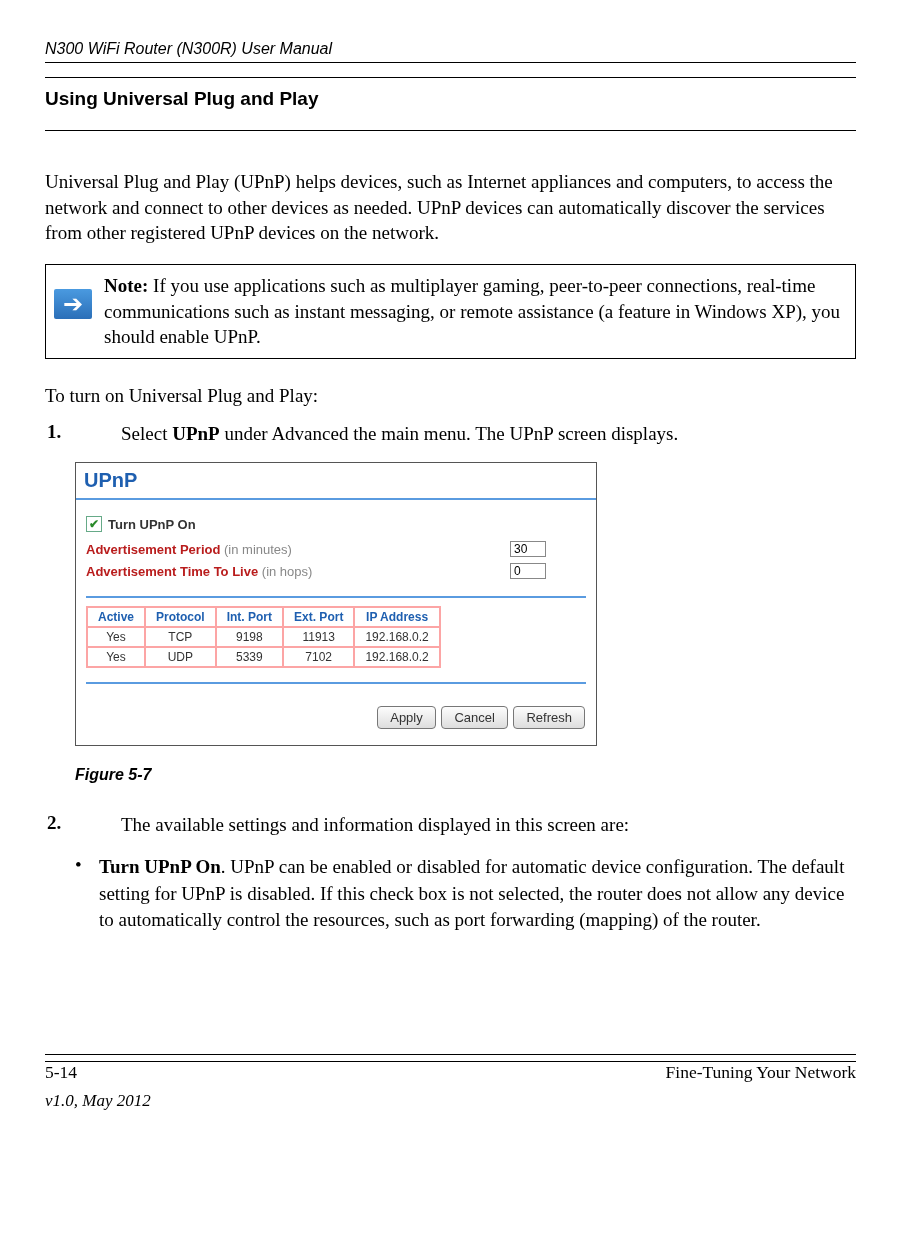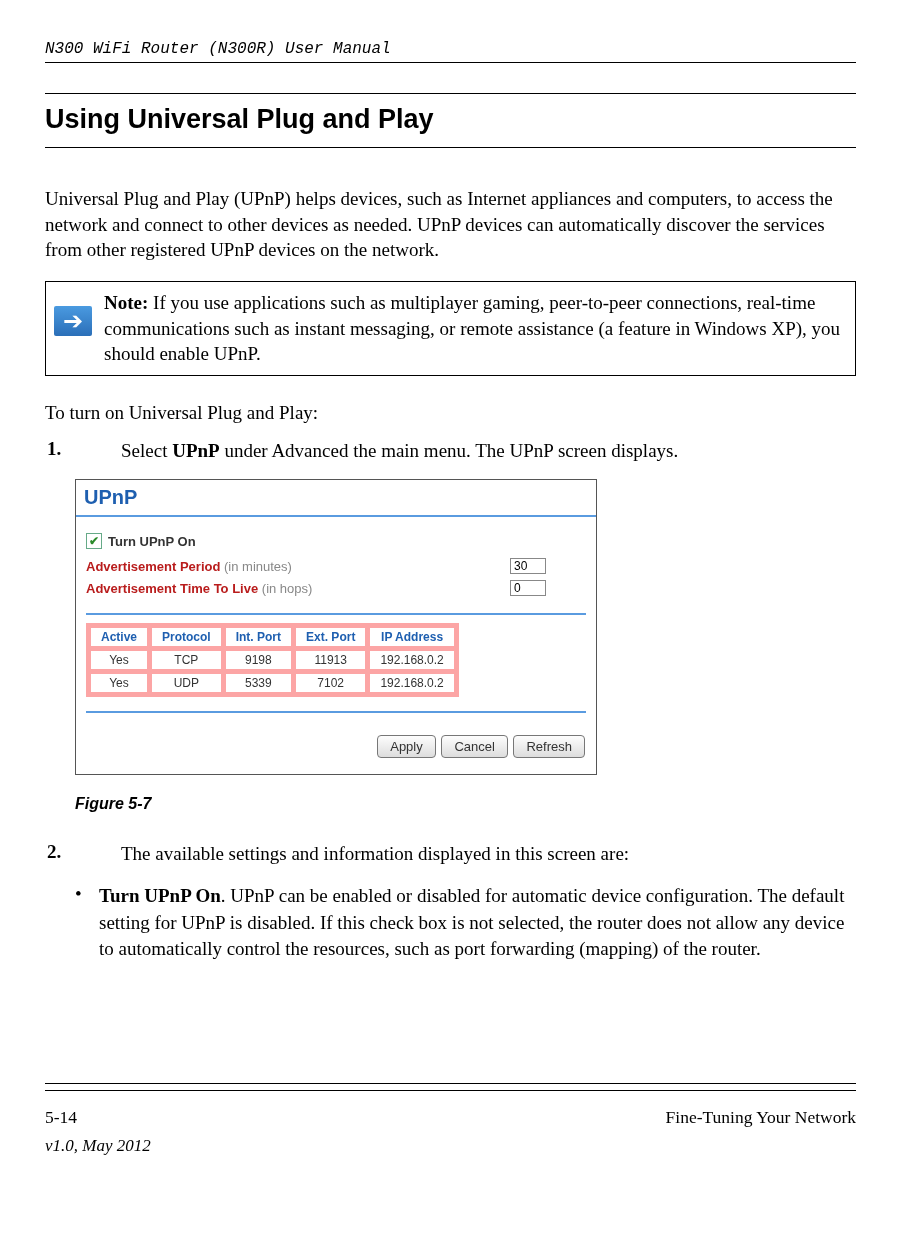--- a/index.html
+++ b/index.html
@@ -6,34 +6,34 @@
     margin: 0;
     padding: 40px 45px 30px 45px;
     font-family: "Times New Roman", Times, serif;
     font-size: 19px;
     color: #000;
     width: 901px;
     box-sizing: border-box;
     background: #fff;
   }
   .doc-header {
-    font-family: Liberation Mono, monospace;
+    font-family: Liberation Sans, sans-serif;
     font-style: italic;
     font-size: 16px;
     border-bottom: 1.5px solid #000;
     padding-bottom: 4px;
-    margin-bottom: 30px;
+    margin-bottom: 14px;
   }
   .section-title {
     font-family: Arial, Helvetica, sans-serif;
     font-weight: bold;
-    font-size: 27px;
+    font-size: 19px;
     border-top: 1.5px solid #000;
     border-bottom: 1.5px solid #000;
-    padding: 10px 0 12px 0;
+    padding: 10px 0 20px 0;
     margin-bottom: 38px;
   }
   .body-para {
     line-height: 1.35;
     margin-bottom: 18px;
   }
   .note-box {
     border: 1px solid #000;
     display: flex;
     align-items: flex-start;
@@ -149,21 +149,21 @@
   }
   .ss-subhead {
     font-weight: bold;
     margin-bottom: 4px;
   }
   .ss-table {
     border-collapse: collapse;
     font-size: 12px;
   }
   .ss-table th, .ss-table td {
-    border: 5px solid #fca5a5;
+    border: 2px solid #fca5a5;
     padding: 2px 10px;
     text-align: center;
   }
   .ss-table th {
     color: #1e5fb0;
     background: #fff;
     font-weight: bold;
   }
   .ss-btn-row {
     text-align: right;
@@ -198,21 +198,21 @@
   .bullet-body { flex:1; line-height:1.4; }
 
   .footer {
     margin-top: 120px;
   }
   .footer-top {
     display: flex;
     justify-content: space-between;
     font-size: 17.5px;
     border-top: 1px solid #000;
-    padding-top: 16px;
+    padding-top: 0;
     margin-bottom: 8px;
   }
   .footer-line {
     border-top: 1.5px solid #000;
     margin-bottom: 6px;
   }
   .footer-version {
     text-align: left;
     font-style: italic;
     font-size: 17px;

